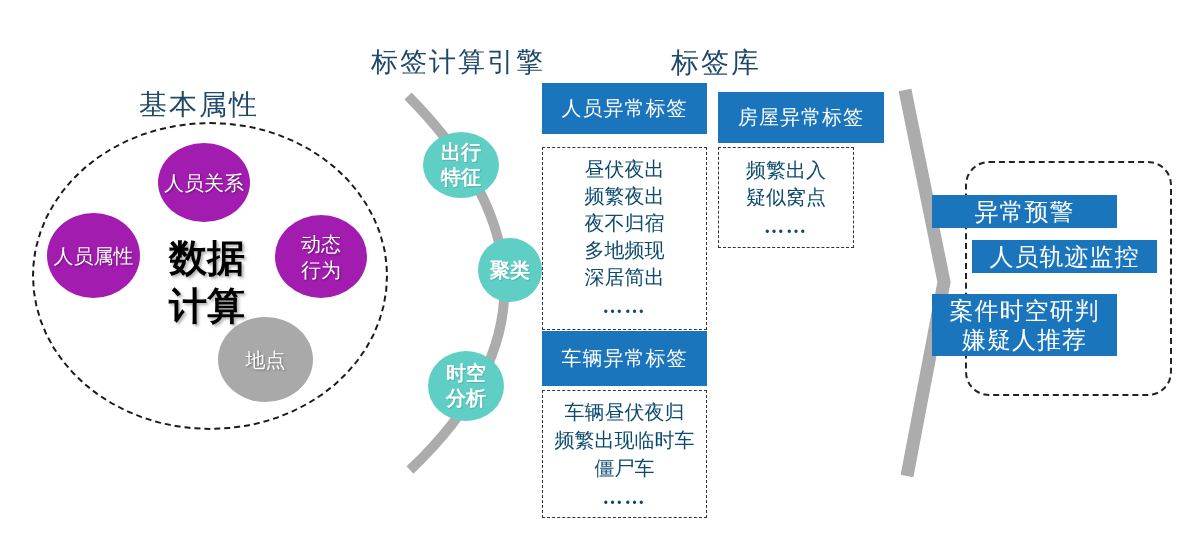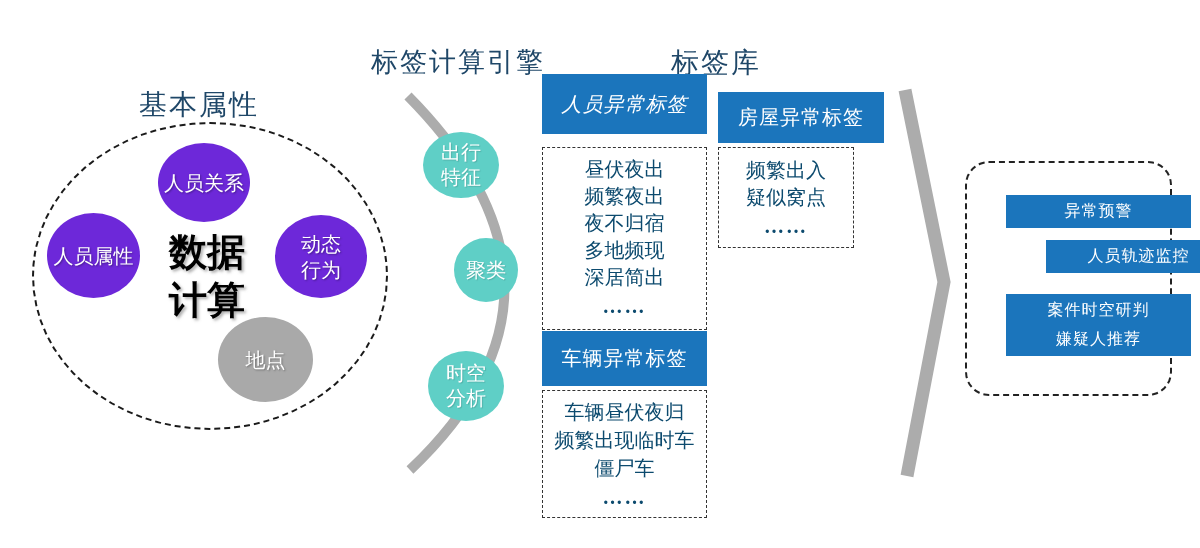--- a/index.html
+++ b/index.html
@@ -41,31 +41,31 @@
     color: #ffffff;
     display: flex;
     align-items: center;
     justify-content: center;
     text-align: center;
     font-size: 20px;
     line-height: 1.3;
     white-space: pre-line;
     text-shadow: 1px 1px 2px rgba(0,0,0,0.35);
   }
-  .node.red  { background: #6d28d9; }
+  .node.red  { background: #a21caf; }
   .node.gray { background: #A9A9A9; }
   #node-person-relation  { left: 158px; top: 143px; width: 92px; height: 79px; }
   #node-person-attribute { left: 47px;  top: 213px; width: 93px; height: 85px; }
   #node-dynamic-behavior { left: 275px; top: 215px; width: 92px; height: 83px; }
   #node-event            { left: 88px;  top: 317px; width: 95px; height: 83px; }
   #node-location         { left: 218px; top: 317px; width: 95px; height: 85px; }
 
   .center-text {
     position: absolute;
-    left: 147px; top: 228px;
+    left: 147px; top: 234px;
     width: 120px;
     font-family: "Liberation Sans", "DejaVu Sans", sans-serif;
     font-size: 38px;
     font-weight: bold;
     color: #000000;
     text-align: center;
     line-height: 48px;
     white-space: pre-line;
     text-shadow: 2px 2px 3px rgba(110,110,110,0.55);
   }
@@ -76,37 +76,38 @@
     border-radius: 50%;
     color: #ffffff;
     display: flex;
     align-items: center;
     justify-content: center;
     text-align: right;
     font-size: 20px;
     line-height: 1.25;
     white-space: pre-line;
     text-shadow: 1px 1px 1px rgba(0,0,0,0.15);
+    font-weight: bold;
   }
   #step-travel   { left: 423px; top: 132px; width: 76px; height: 66px; }
-  #step-cluster  { left: 454px; top: 238px; width: 64px; height: 64px; }
+  #step-cluster  { left: 478px; top: 238px; width: 64px; height: 64px; }
   #step-spacetime{ left: 428px; top: 351px; width: 76px; height: 70px; }
 
   .hdr {
     position: absolute;
     background: #1B75BC;
     color: #ffffff;
     display: flex;
     align-items: center;
     justify-content: center;
     font-size: 20px;
     letter-spacing: 1px;
     z-index: 1;
   }
-  #hdr-person  { left: 542px; top: 74px;  width: 165px; height: 60px; font-style: italic; }
+  #hdr-person  { left: 542px; top: 83px;  width: 165px; height: 51px; }
   #hdr-house   { left: 718px; top: 92px;  width: 166px; height: 51px; }
   #hdr-vehicle { left: 542px; top: 331px; width: 165px; height: 55px; }
 
   .dbox {
     position: absolute;
     border: 1.5px dashed #333333;
     display: flex;
     flex-direction: column;
     align-items: center;
     text-align: center;
@@ -122,29 +123,29 @@
 
   .rbox {
     position: absolute;
     left: 965px; top: 161px;
     width: 203px; height: 231px;
     border: 2px dashed #222222;
     border-radius: 24px;
   }
   .bar {
     position: absolute;
-    left: 1006px;
+    left: 932px;
     width: 185px;
     height: 33px;
     background: #1B75BC;
     color: #ffffff;
     display: flex;
     align-items: center;
     justify-content: center;
-    font-size: 16px;
+    font-size: 24px;
     letter-spacing: 1px;
   }
   #bar-warning   { top: 195px; }
   #bar-trajectory{ top: 240px; margin-left: 40px; }
   #bar-case      { top: 282px; margin-top: 12px; }
   #bar-suspect   { top: 323px; }
 </style>
 </head>
 <body>
 

